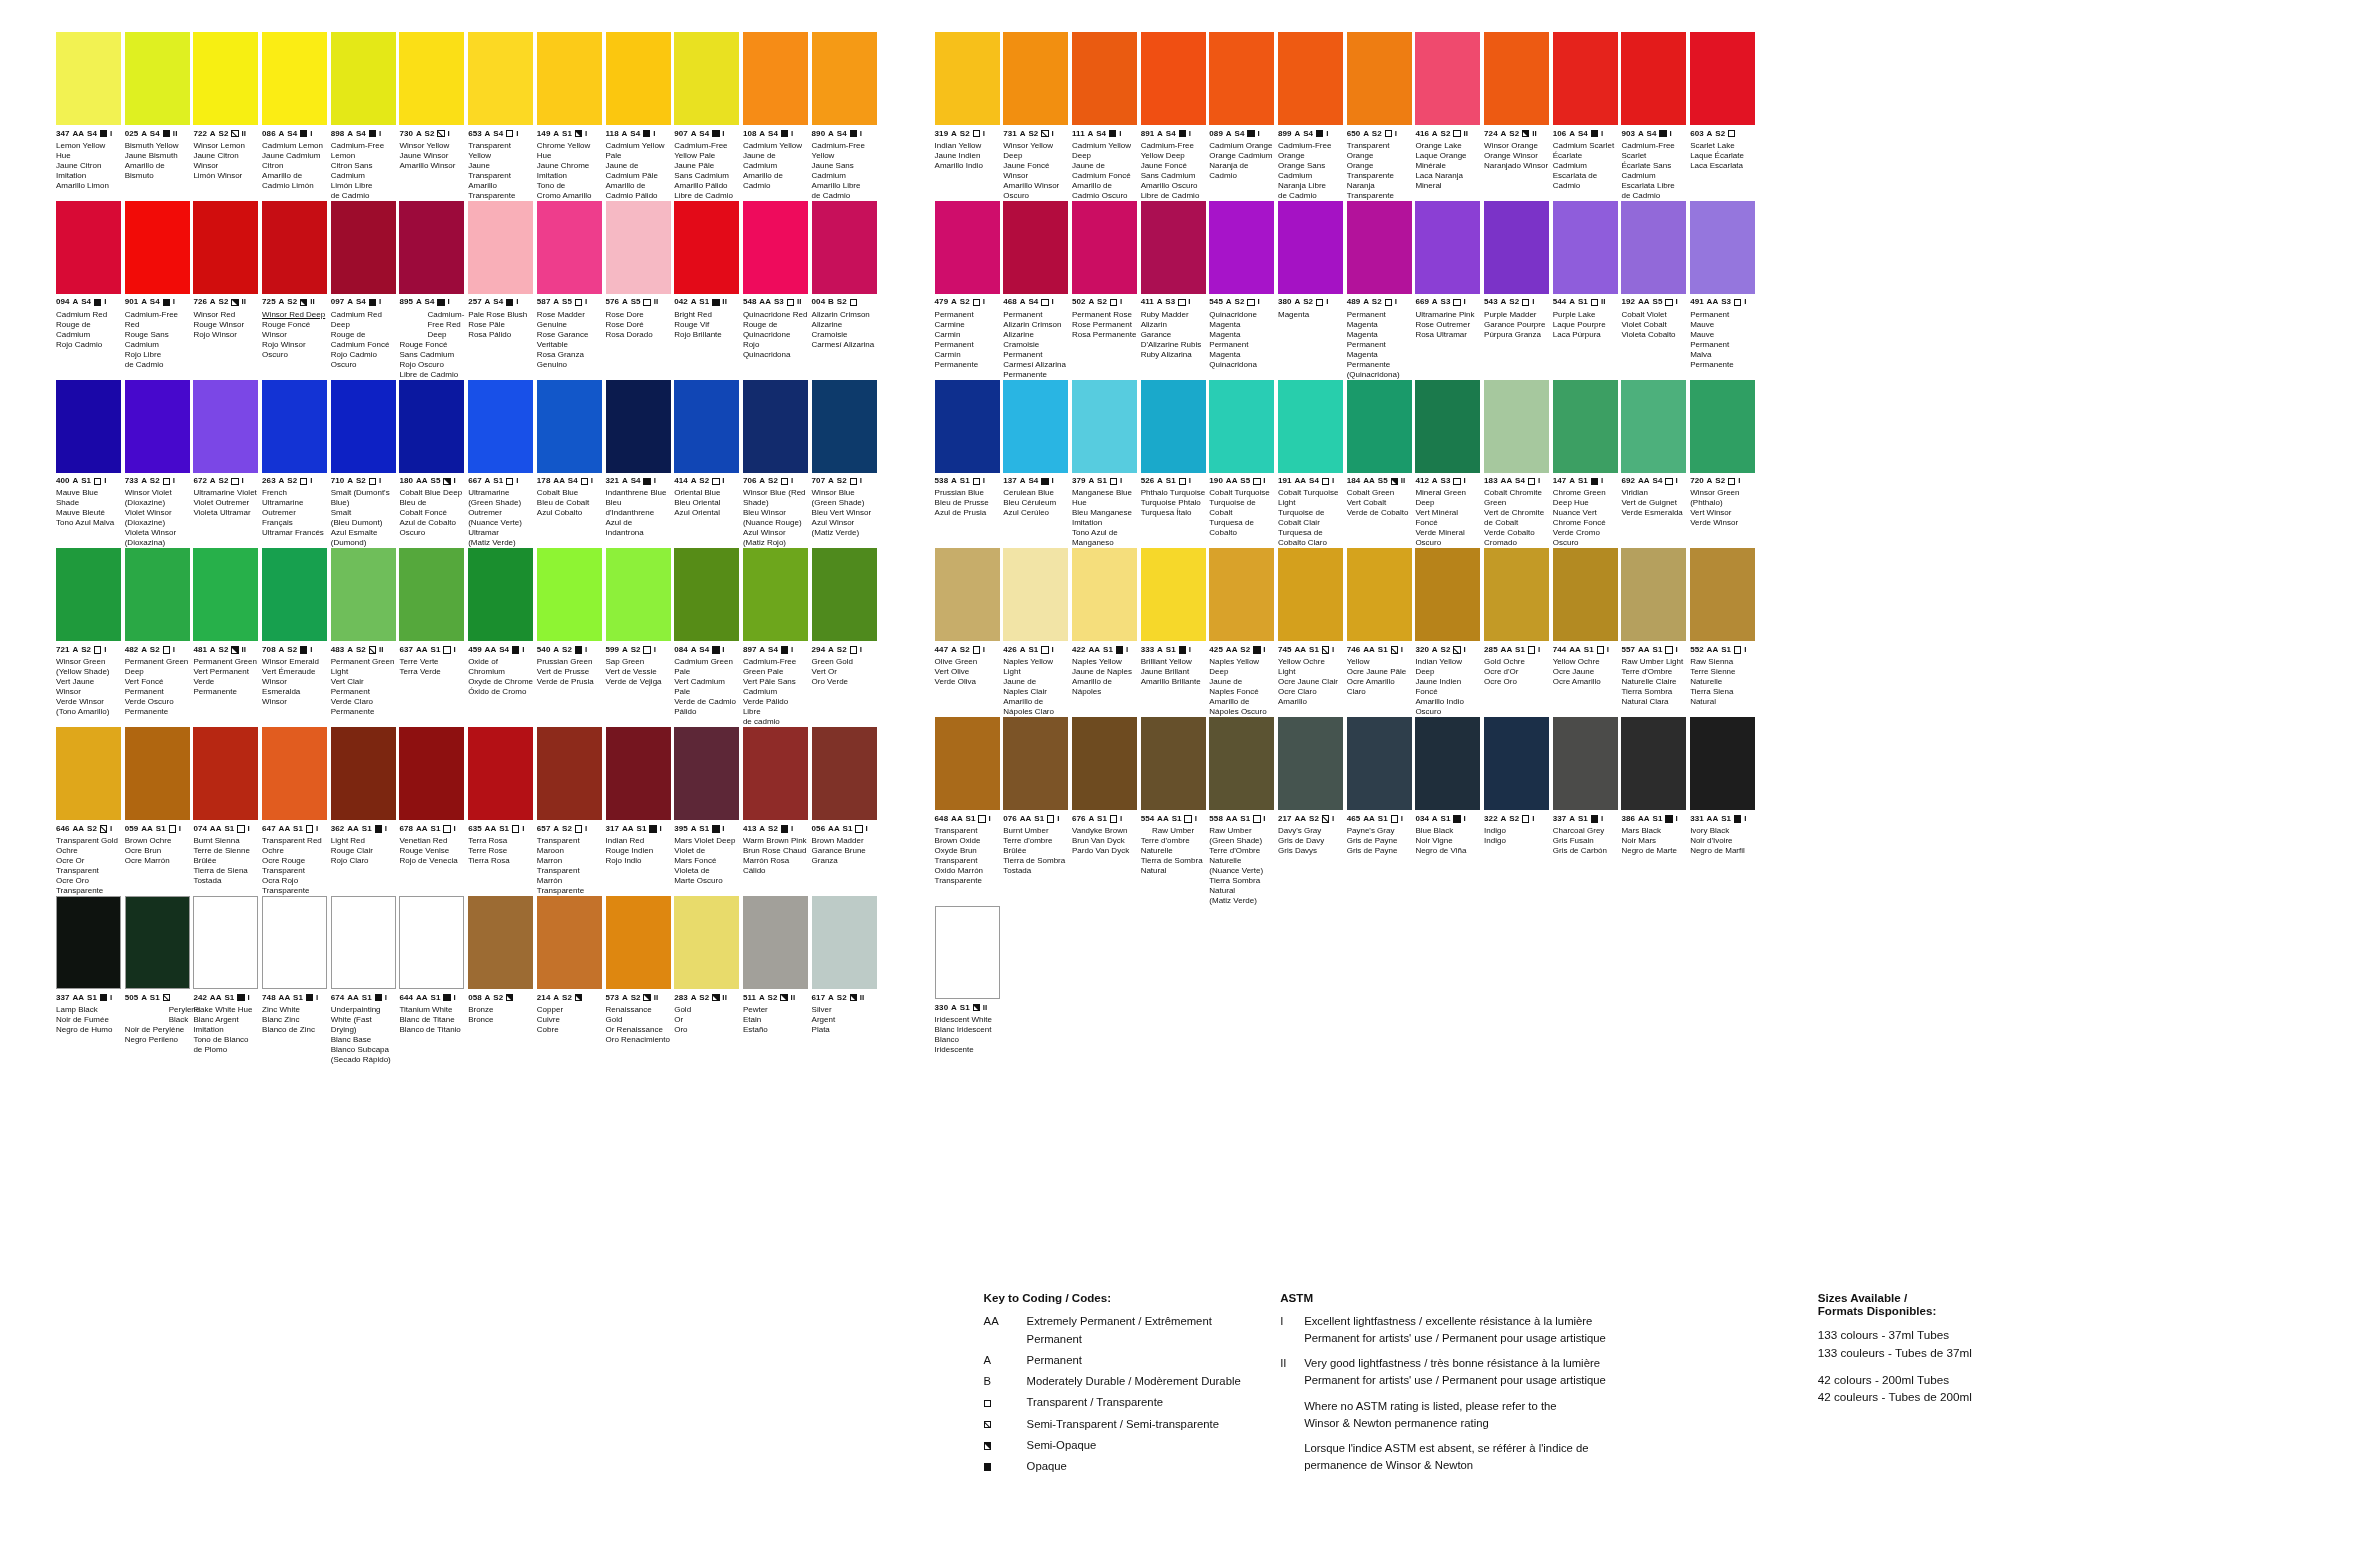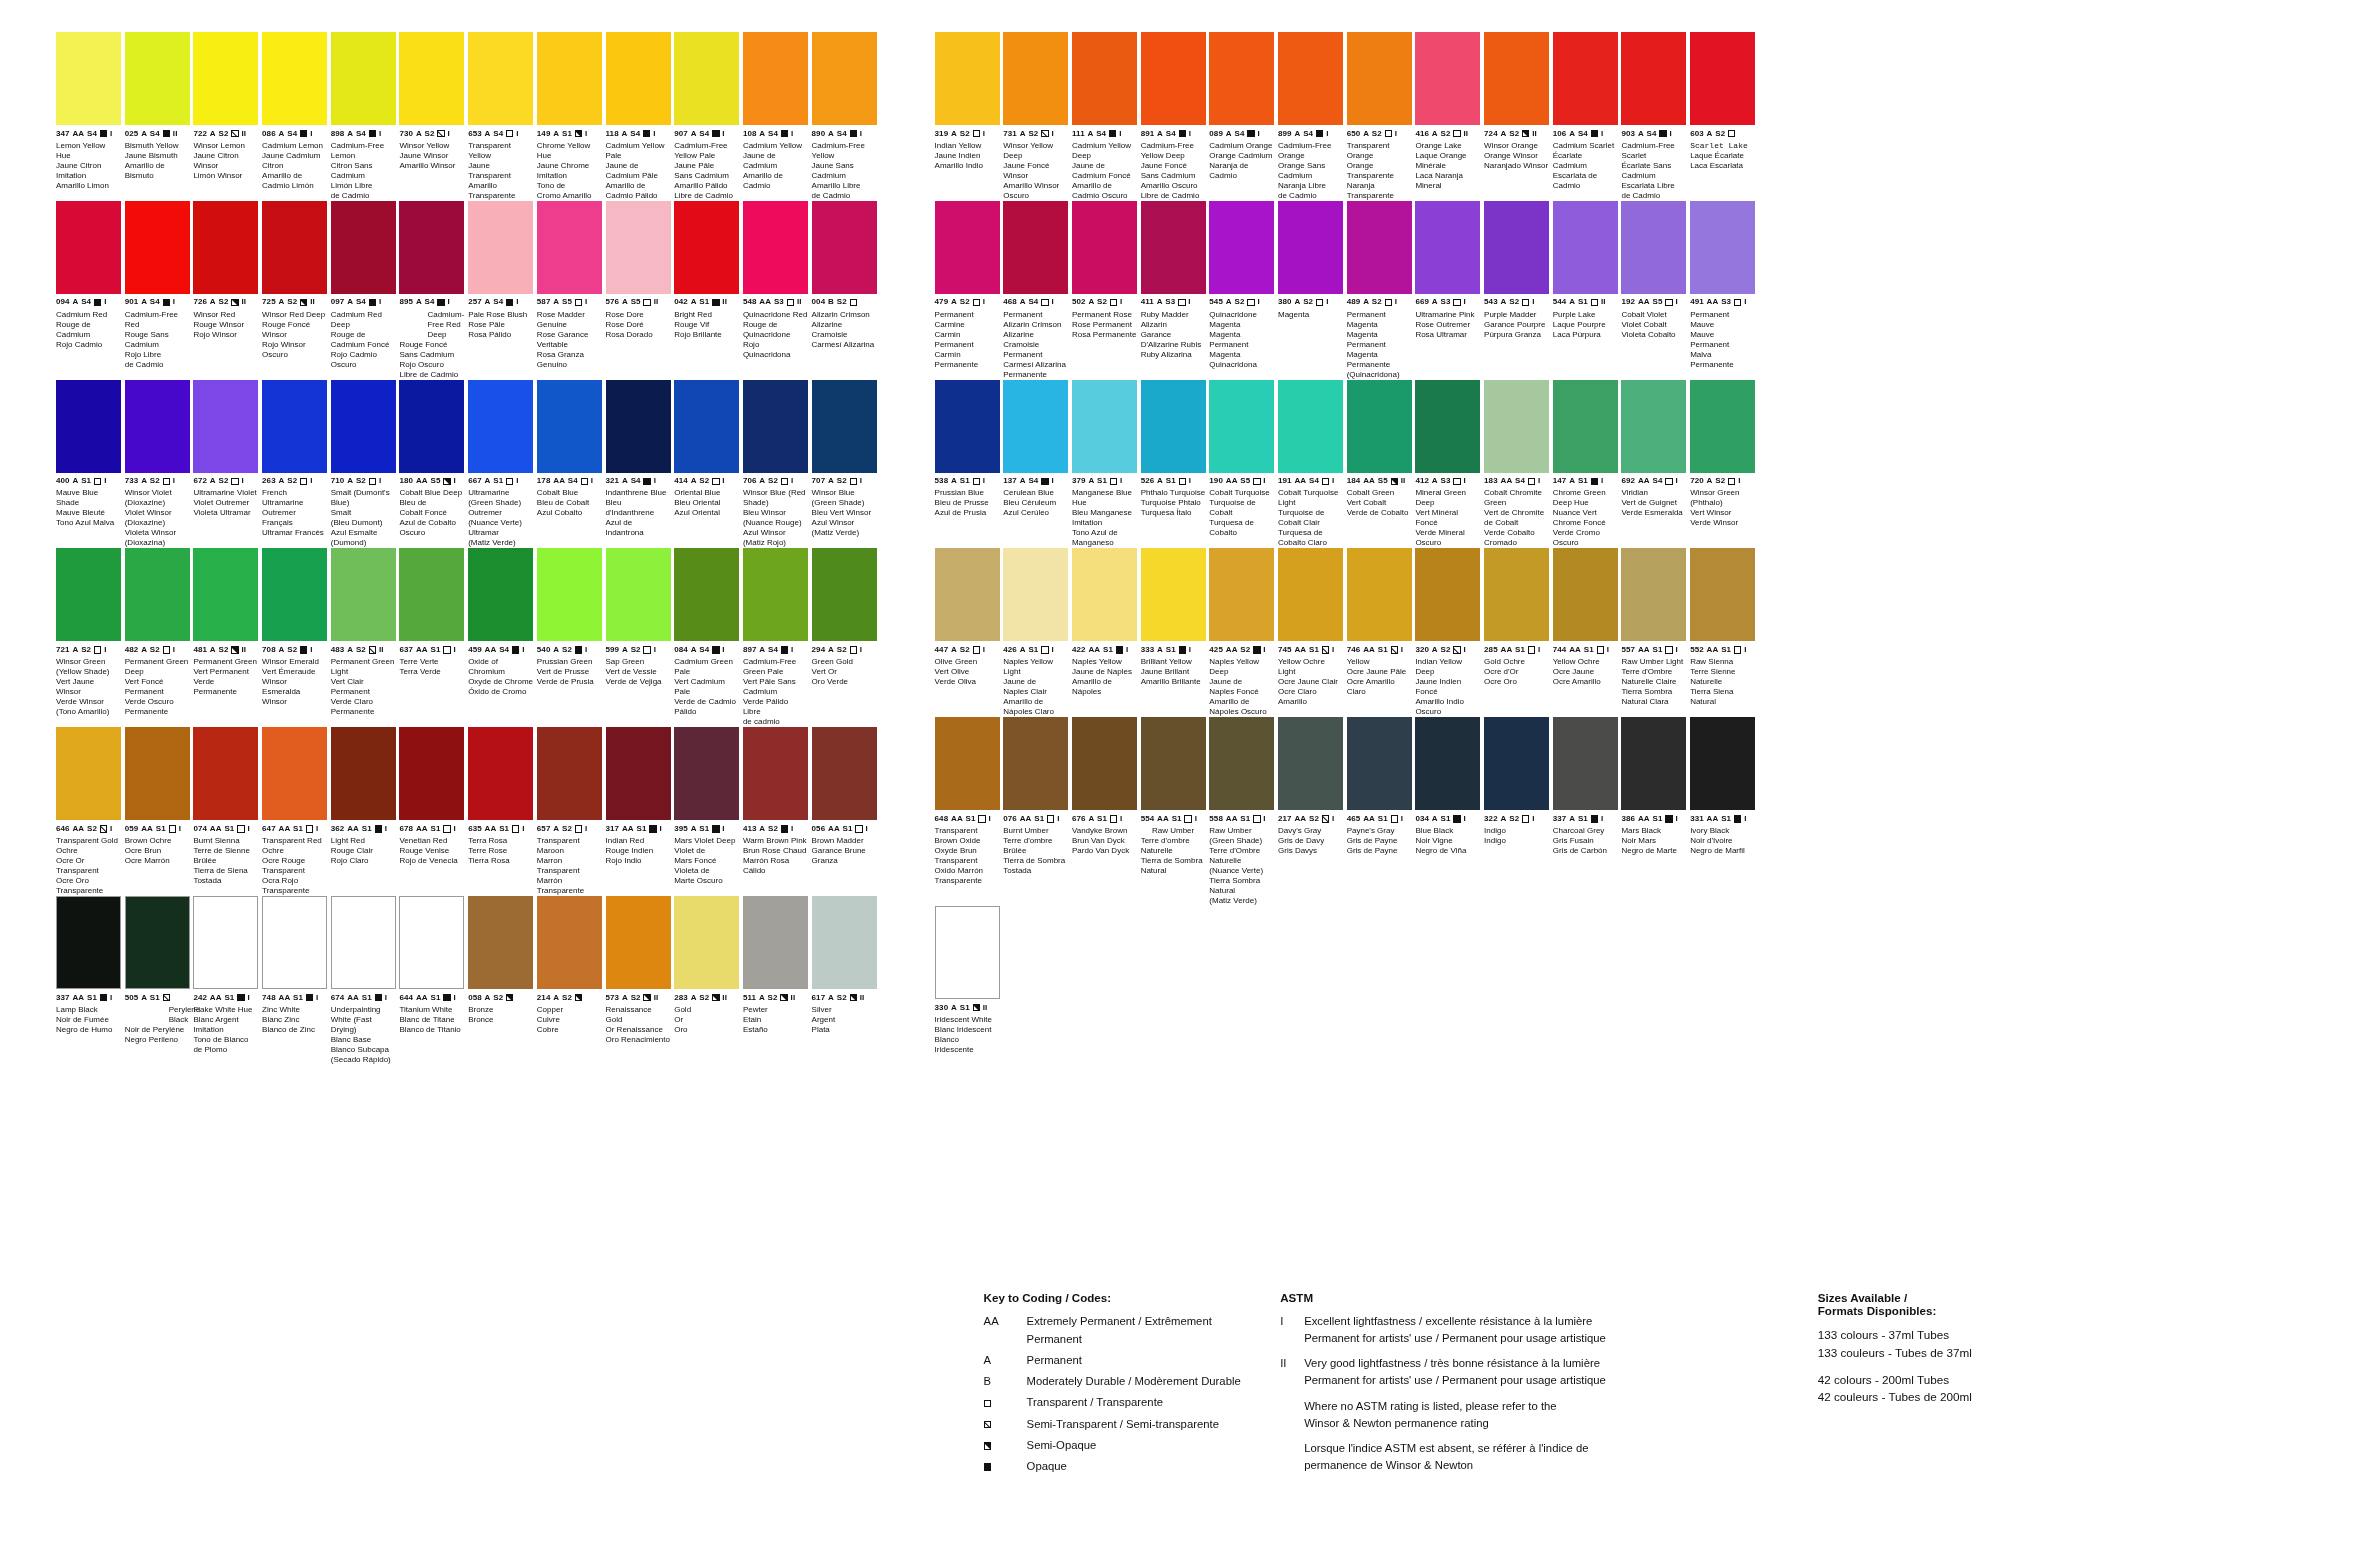--- a/index.html
+++ b/index.html
@@ -370,21 +370,21 @@
           <div class="cell">
             <div class="swatch" style="background: rgb(198, 13, 20);"></div>
             <div class="meta">
               <span class="code">725</span>
               <span class="perm">A</span>
               <span class="series">S2</span>
               <span class="og og-semiop"></span>
               <span class="astm">II</span>
             </div>
             <div class="names">
-              <div class="en" style="white-space: normal;">Winsor Red Deep</div>
+              <div class="en" style="white-space: normal; text-decoration: underline;">Winsor Red Deep</div>
               <div class="fr">Rouge Foncé</div>
               <div class="fr">Winsor</div>
               <div class="es">Rojo Winsor</div>
               <div class="es">Oscuro</div>
             </div>
           </div>
           <div class="cell">
             <div class="swatch" style="background: rgb(157, 12, 44);"></div>
             <div class="meta">
               <span class="code">097</span>
@@ -1453,21 +1453,21 @@
           </div>
           <div class="cell">
             <div class="swatch" style="background: rgb(226, 19, 35);"></div>
             <div class="meta">
               <span class="code">603</span>
               <span class="perm">A</span>
               <span class="series">S2</span>
               <span class="og og-open"></span>
             </div>
             <div class="names">
-              <div class="en" style="white-space: normal; font-family: Liberation Mono, monospace;">Scarlet Lake</div>
+              <div class="en" style="white-space: normal;">Scarlet Lake</div>
               <div class="fr">Laque Écarlate</div>
               <div class="es">Laca Escarlata</div>
             </div>
           </div>
         </div>
         <div class="row">
           <div class="cell">
             <div class="swatch" style="background: rgb(207, 13, 107);"></div>
             <div class="meta">
               <span class="code">479</span>

